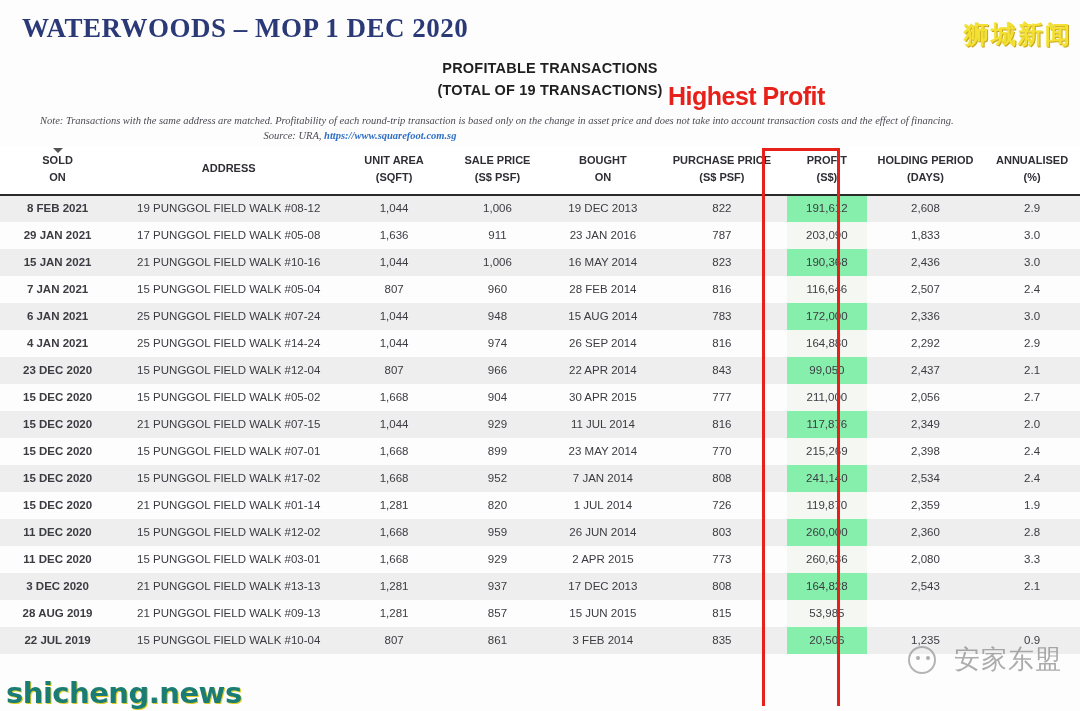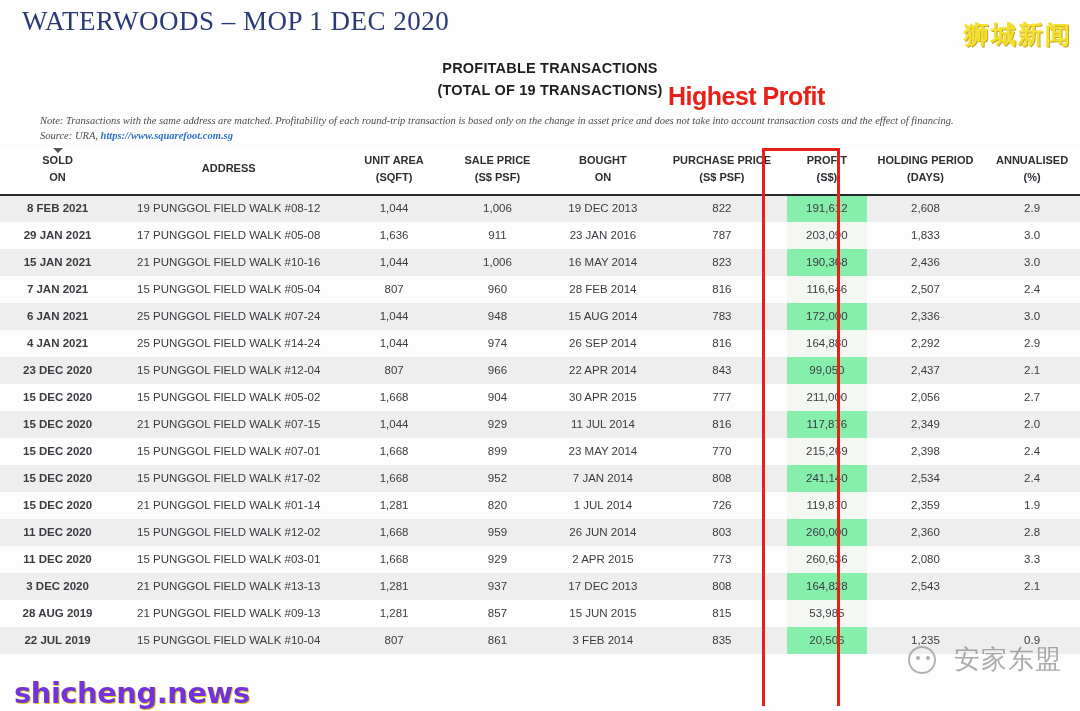--- a/index.html
+++ b/index.html
@@ -13,23 +13,23 @@
   #page {
     position: relative;
     width: 1080px; height: 711px;
     background: #fdfdfd;
     overflow: hidden;
   }
 
   
   .title {
     position: absolute;
-    left: 22px; top: 6px;
+    left: 22px; top: 13px;
     font-family: "Liberation Serif", serif;
-    font-weight: normal;
+    font-weight: bold;
     font-size: 27px;
     letter-spacing: 0.5px;
     color: #2b3a77;
     white-space: nowrap;
   }
 
   
   .wm-top {
     position: absolute;
     right: 8px; top: 18px;
@@ -60,21 +60,21 @@
     left: 40px; top: 113px;
     width: 1020px;
     font-family: "Liberation Serif", serif;
     font-style: italic;
     font-size: 10.5px;
     color: #4a4a52;
     line-height: 1.45;
     text-align: right;
     white-space: nowrap;
   }
-  .note .src { display: block; text-align: left; padding-right: 380px; }
+  .note .src { display: block; text-align: center; padding-right: 380px; }
   .note .line1 { display: block; text-align: left; }
   .note .link {
     color: #2f6fc4;
     font-weight: bold;
     font-style: italic;
   }
 
   
   .callout {
     position: absolute;
@@ -154,25 +154,25 @@
     width: 78px; height: 558px;
     border: 3px solid #e8201a;
     border-bottom: none;
     z-index: 5;
     pointer-events: none;
   }
 
   
   .wm-bottom {
     position: absolute;
-    left: 14px; top: 676px;
+    left: 6px; top: 676px;
     font-size: 29px;
     font-weight: bold;
     font-family: "DejaVu Sans", sans-serif;
-    color: #6d28d9;
+    color: #0f766e;
     letter-spacing: -0.5px;
     text-shadow: 1px 1px 0 #d8c918;
     z-index: 7;
     opacity: 0.95;
   }
 
   
   .wm-anjia {
     position: absolute;
     right: 18px; bottom: 34px;

